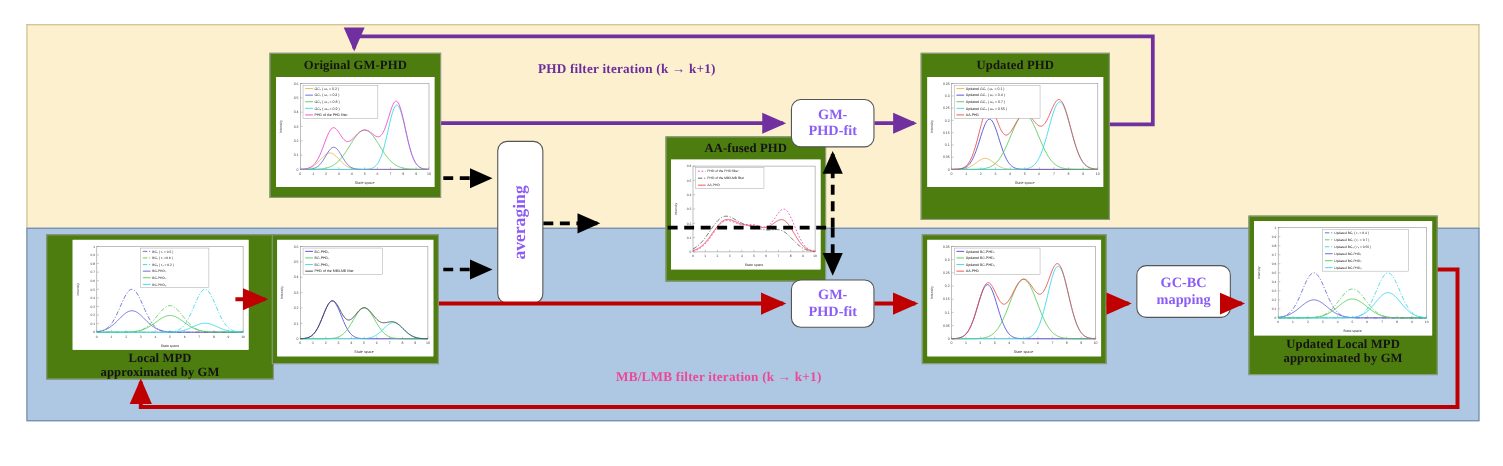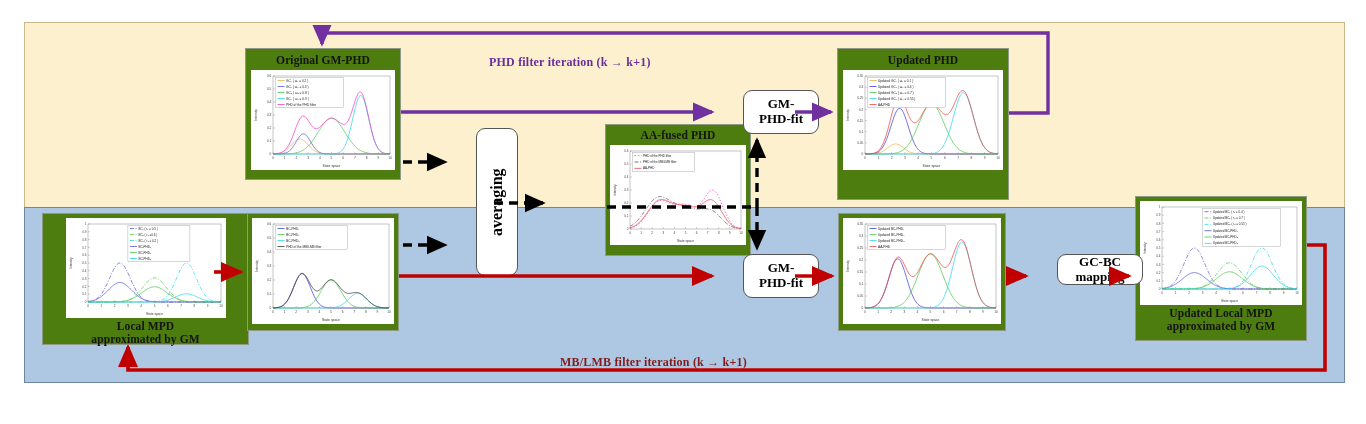--- a/index.html
+++ b/index.html
@@ -8,25 +8,25 @@
   .region{position:absolute;box-sizing:border-box;}
   #phd-region{left:24px;top:22px;width:1321px;height:186px;background:#FCF0CE;border:1px solid #c9b98a;border-bottom:none;}
   #mb-region{left:24px;top:207px;width:1321px;height:176px;background:#AEC8E3;border:1px solid #6f86a3;}
   .gbox{position:absolute;box-sizing:border-box;background:#4d7c0f;border:1.5px solid #8e9a86;
         display:flex;flex-direction:column;align-items:center;justify-content:flex-start;}
   .gbox .title{font-weight:bold;font-size:11.5px;color:#141414;text-align:center;line-height:1.12;letter-spacing:.1px;}
   .plotwrap{background:#fff;box-sizing:border-box;}
   .plotwrap svg{display:block;}
   .rbox{position:absolute;box-sizing:border-box;background:#fff;border:1.4px solid #555;border-radius:9px;
         display:flex;align-items:center;justify-content:center;text-align:center;
-        font-weight:bold;font-size:13px;line-height:1.12;color:#000000;margin-left:24px;}
+        font-weight:bold;font-size:13px;line-height:1.12;color:#8b5cf6;}
   .rbox.vert{writing-mode:vertical-rl;transform:rotate(180deg);font-size:16px;}
   .banner{position:absolute;font-weight:bold;font-style:normal;font-size:12px;letter-spacing:.2px;white-space:nowrap;}
   #phd-banner{color:#6B2D9B;left:489px;top:55px;}
-  #mb-banner{color:#7f1d1d;left:560px;top:355px;}
+  #mb-banner{color:#ec4899;left:560px;top:335px;}
   svg.overlay{position:absolute;left:0;top:0;width:1366px;height:424px;pointer-events:none;}
   .lg{font-family:"Liberation Sans",sans-serif;}
 </style>
 </head>
 <body>
 
 <div class="region" id="phd-region"></div>
 <div class="region" id="mb-region"></div>
 
 <div class="banner" id="phd-banner">PHD filter iteration (k → k+1)</div>
@@ -505,21 +505,21 @@
 <div class="rbox" id="pb-fit-top" style="left:719px;top:90px;width:76px;height:44px;flex-direction:column;">
   <span>GM-</span>
   <span>PHD-fit</span>
 </div>
 
 <div class="rbox" id="pb-fit-bottom" style="left:719px;top:254px;width:76px;height:44px;flex-direction:column;">
   <span>GM-</span>
   <span>PHD-fit</span>
 </div>
 
-<div class="rbox" id="pb-mapping" style="left:1033px;top:254px;width:86px;height:31px;flex-direction:column;">
+<div class="rbox" id="pb-mapping" style="left:1033px;top:241px;width:86px;height:48px;flex-direction:column;">
   <span>GC-BC</span>
   <span>mapping</span>
 </div>
 
 <svg class="overlay" id="arrow-layer" viewBox="0 0 1366 424">
   <defs>
     <marker id="ah-purple" markerWidth="7" markerHeight="7" refX="5.6" refY="3.1" orient="auto">
       <path d="M0,0.3 L6.4,3.1 L0,5.9 z" fill="#7030A0"></path>
     </marker>
     <marker id="ah-red" markerWidth="7" markerHeight="7" refX="5.6" refY="3.1" orient="auto">

